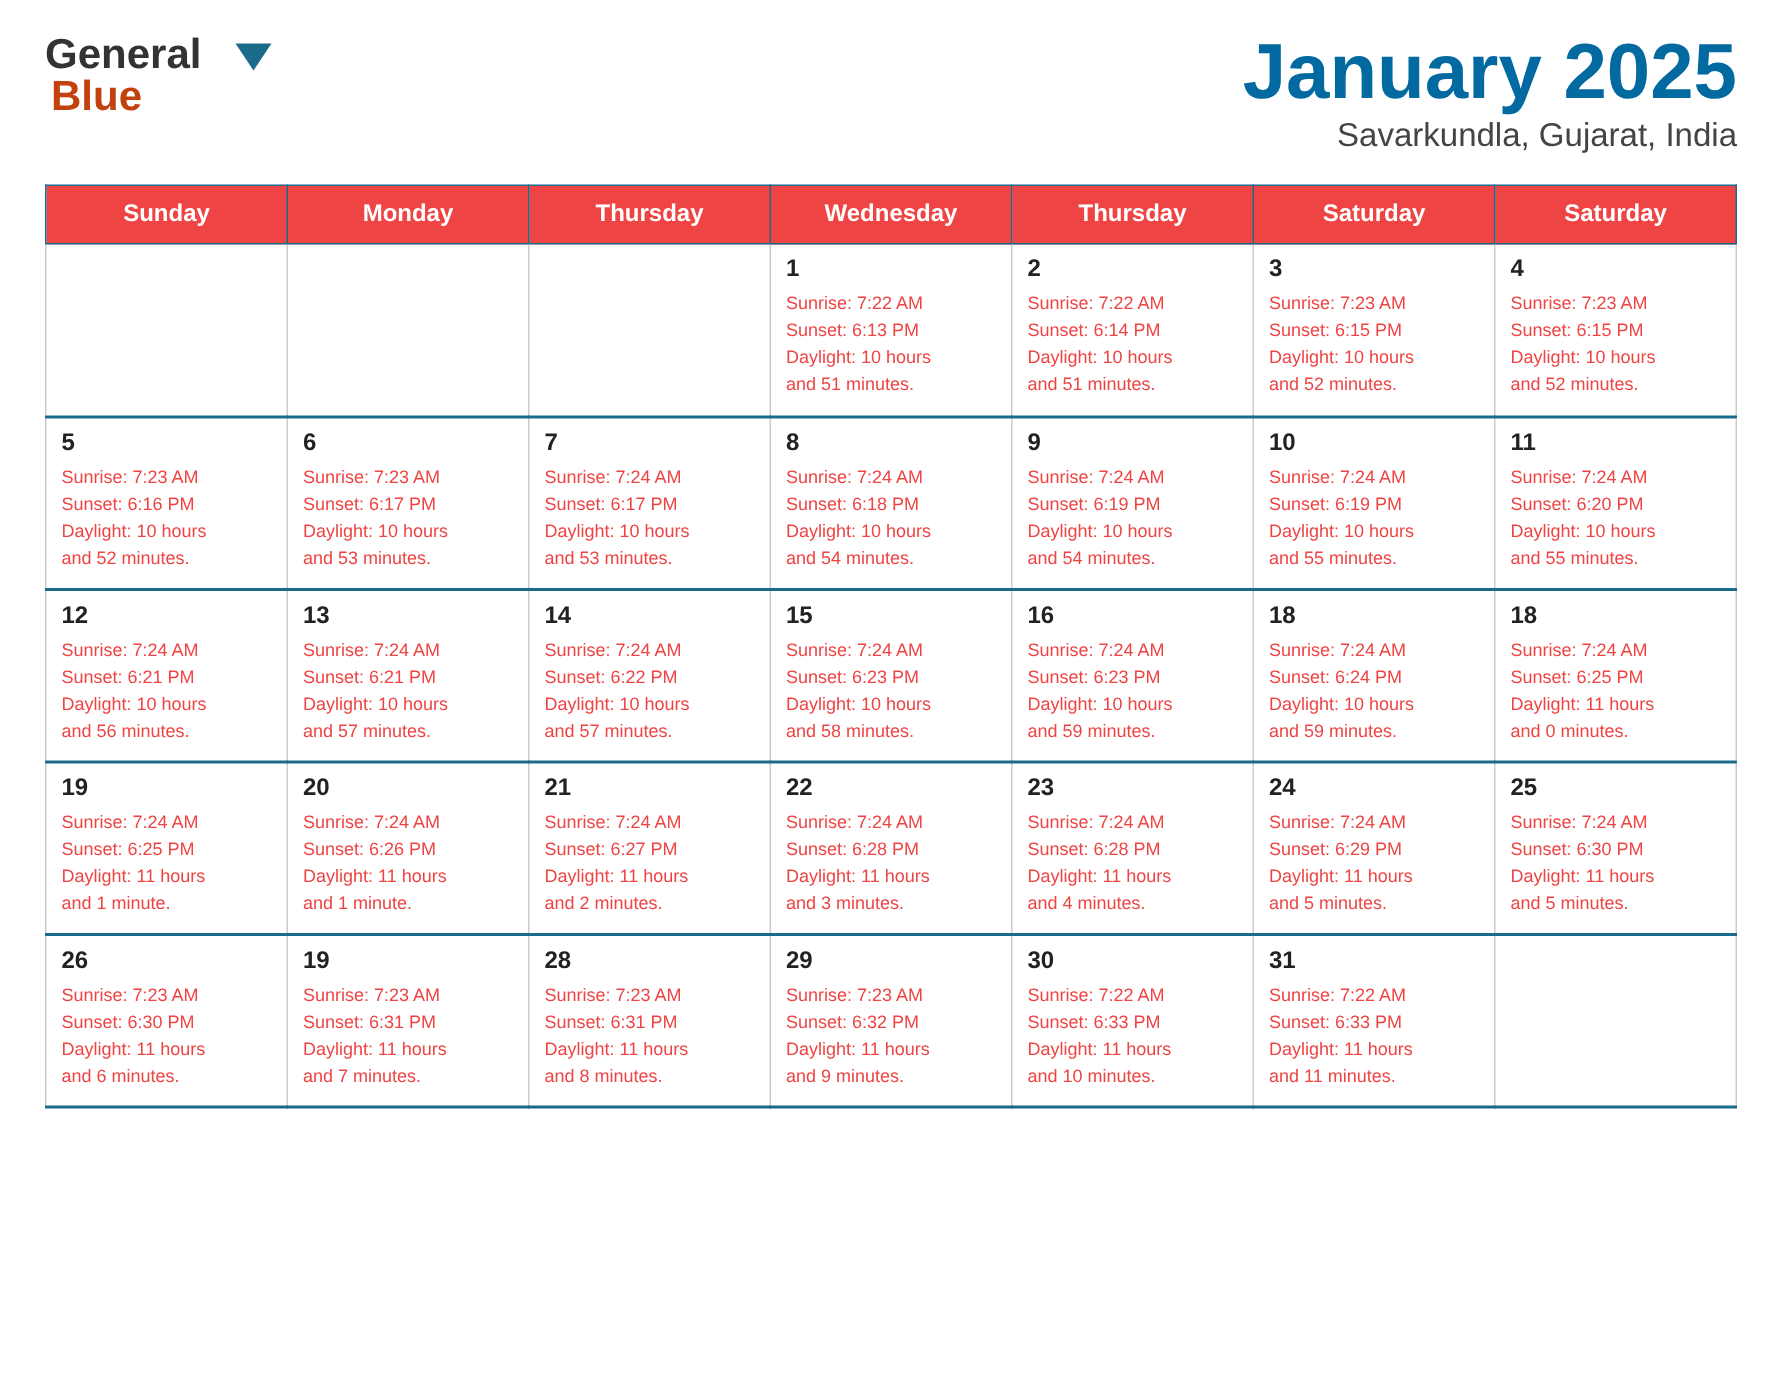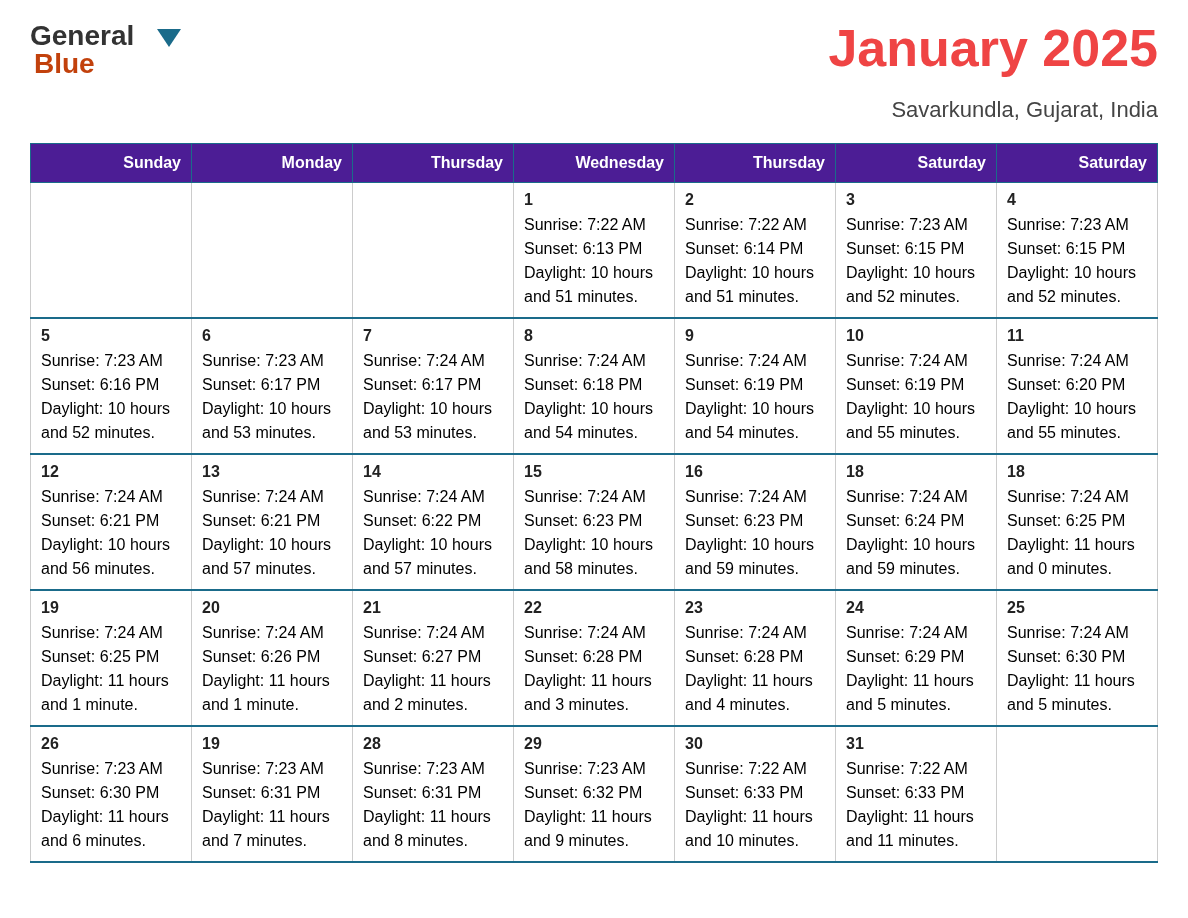--- a/index.html
+++ b/index.html
@@ -49,60 +49,60 @@
       display: flex;
       align-items: center;
       gap: 20px;
     }
     .title-block {
       text-align: right;
     }
     .title-block h1 {
       font-size: 52px;
       font-weight: bold;
-      color: #ef4444;
+      color: #0369a1;
       line-height: 1.1;
     }
     .title-block h2 {
       font-size: 22px;
       font-weight: normal;
       color: #444;
-      margin-top: 20px;
+      margin-top: 0;
     }
     .calendar-table {
       width: 100%;
       border-collapse: collapse;
     }
     .calendar-table thead tr th {
-      background-color: #4c1d95;
+      background-color: #ef4444;
       color: #ffffff;
       font-size: 16px;
       font-weight: bold;
       padding: 10px 10px;
-      text-align: right;
+      text-align: center;
       border: 1px solid #1a6b8a;
     }
     .calendar-table tbody tr td {
       border: 1px solid #ccc;
       vertical-align: top;
       padding: 8px 10px;
       width: 14.28%;
       min-height: 100px;
       height: 115px;
     }
     .calendar-table tbody tr td .day-num {
       font-size: 16px;
       font-weight: bold;
       color: #222;
       display: block;
       margin-bottom: 4px;
     }
     .calendar-table tbody tr td .day-info {
-      font-size: 16px;
-      color: #000000;
+      font-size: 12px;
+      color: #ef4444;
       line-height: 1.5;
     }
     .calendar-table tbody tr td.empty {
       background: #fff;
     }
     .calendar-table tbody tr {
       border-bottom: 2px solid #1a6b8a;
     }
   </style>
 </head>

